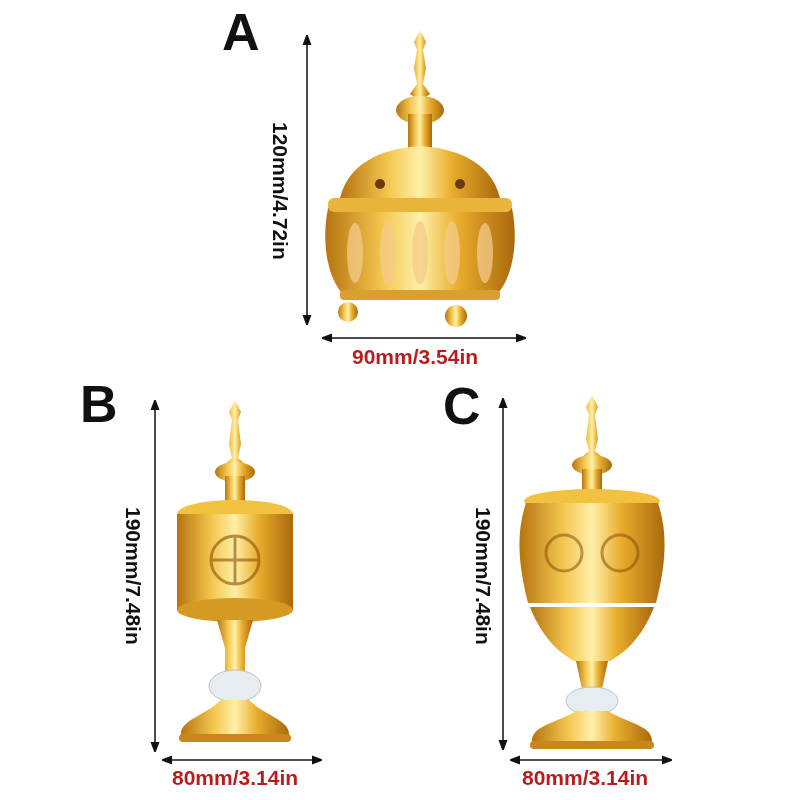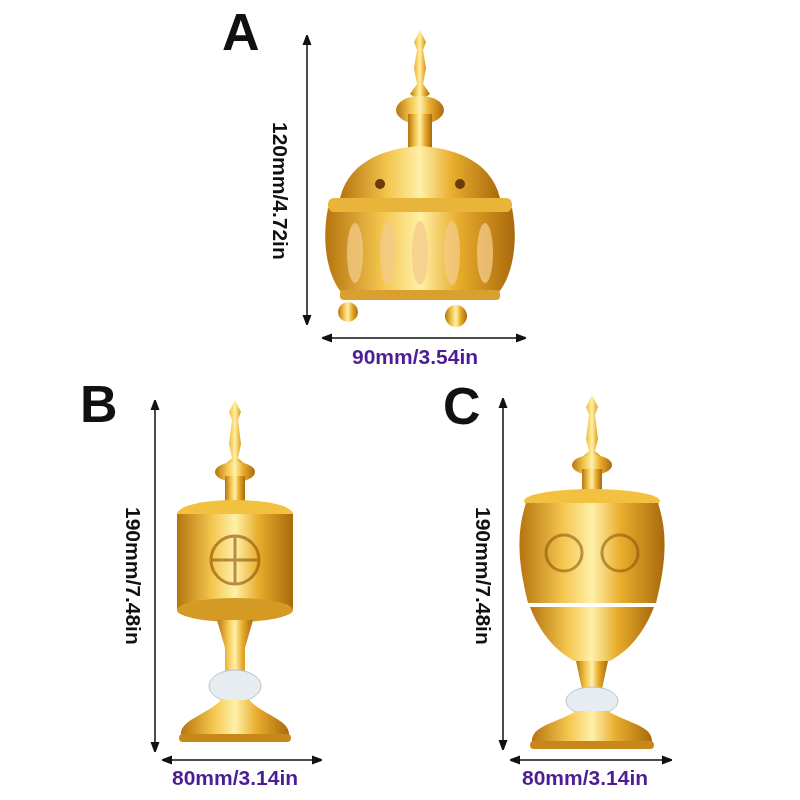--- a/index.html
+++ b/index.html
@@ -1,18 +1,18 @@
 <!DOCTYPE html>
 <html><head>
 <meta charset="utf-8">
 <style>
   html, body { margin:0; padding:0; }
   body { width:800px; height:800px; background:#ffffff; position:relative; overflow:hidden; font-family:"Liberation Sans", sans-serif; }
   .letter { position:absolute; font-family:"Liberation Sans", sans-serif; font-weight:bold; font-size:52px; color:#111; line-height:1; }
-  .dim-h { position:absolute; font-weight:bold; font-size:21px; color:#4c1d95; white-space:nowrap; }
+  .dim-h { position:absolute; font-weight:bold; font-size:21px; color:#b91c1c; white-space:nowrap; }
   .dim-v { position:absolute; font-weight:bold; font-size:21px; color:#111; white-space:nowrap; transform:rotate(90deg); transform-origin:center center; }
   svg.prod { position:absolute; }
   .arrow { position:absolute; }
 </style>
 </head>
 <body>
 
 <svg width="0" height="0" style="position:absolute">
   <defs>
     <linearGradient id="gold" x1="0" x2="1" y1="0" y2="0">

